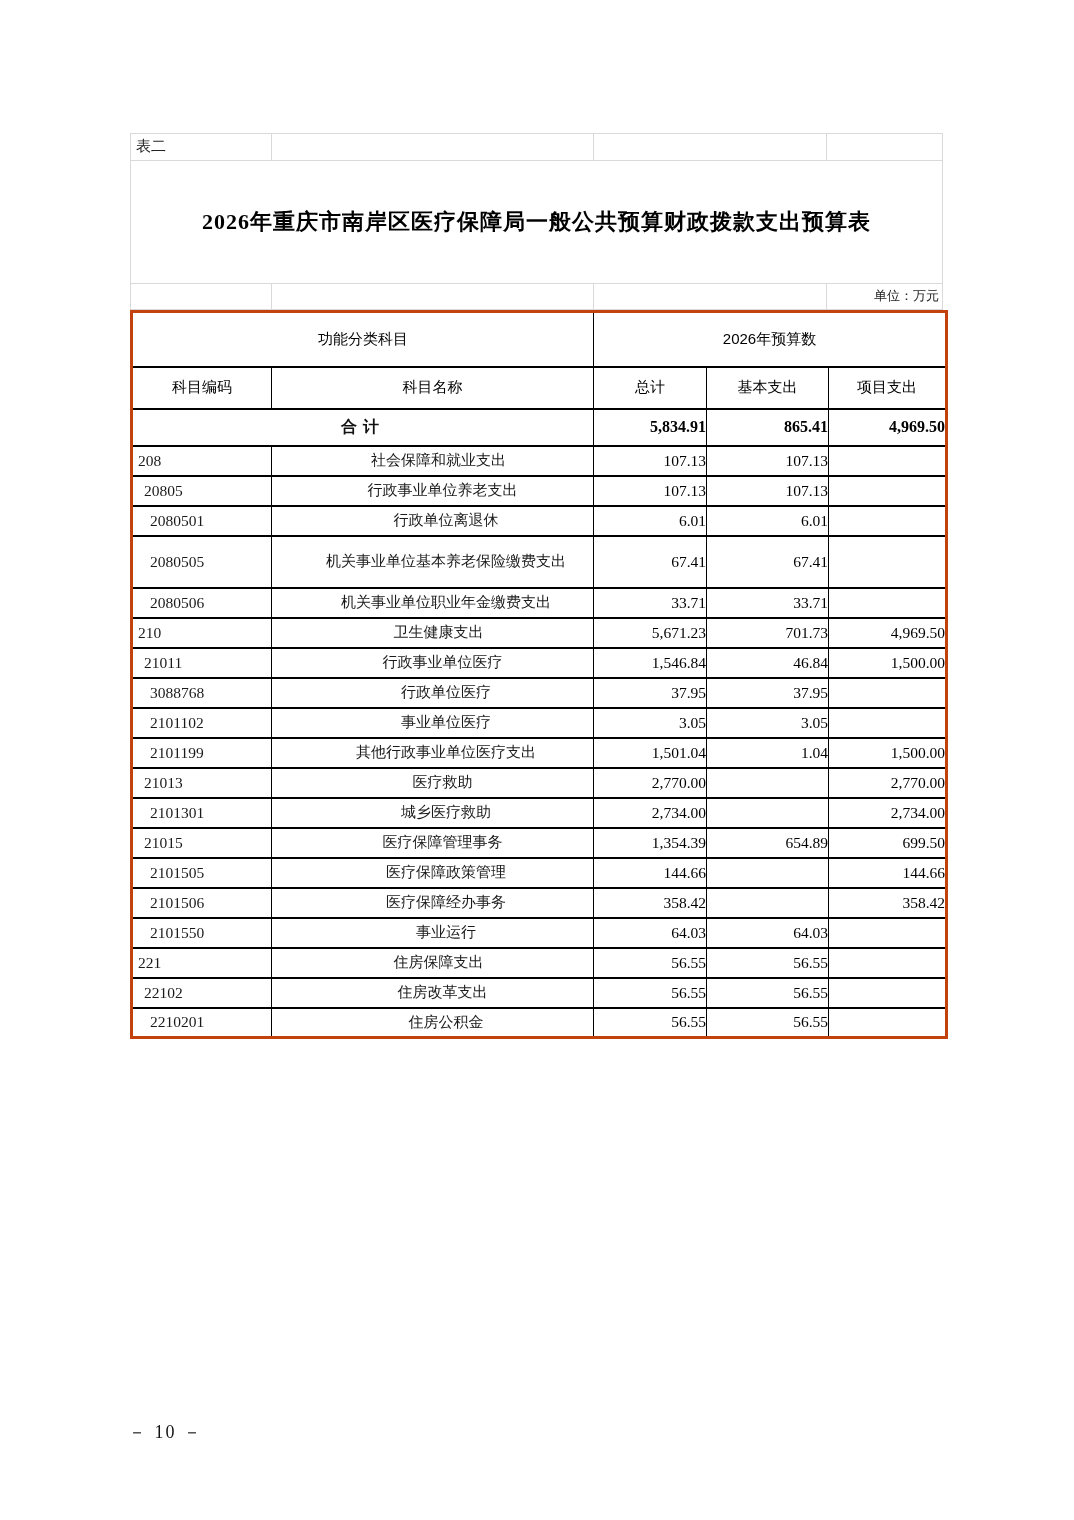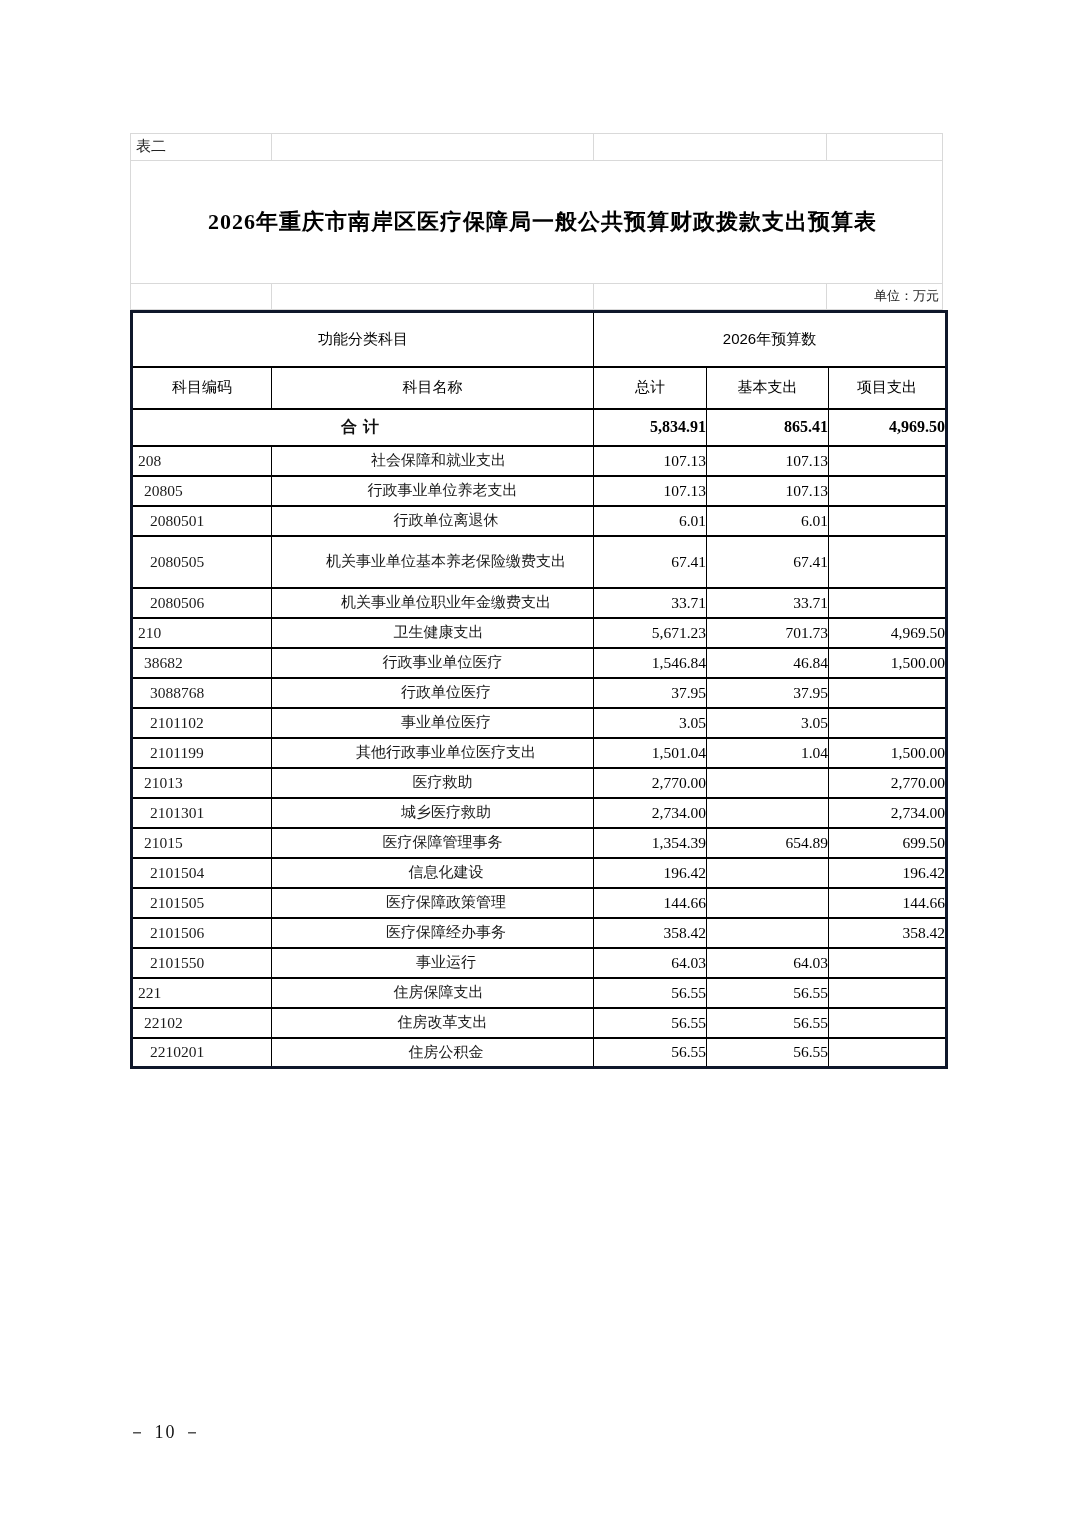--- a/index.html
+++ b/index.html
@@ -14,35 +14,35 @@
     border:1px solid #d9d9d9;box-sizing:border-box;
   }
   .pre-grid .hline{position:absolute;left:0;width:100%;height:0;border-top:1px solid #d9d9d9;}
   .pre-grid .vline{position:absolute;width:0;border-left:1px solid #d9d9d9;}
 
   .table-label{
     position:absolute;left:136px;top:137px;font-size:15px;color:#222;
     font-family:"Liberation Serif","DejaVu Serif",serif;
   }
   .doc-title{
-    position:absolute;left:136px;top:160px;width:813px;height:123px;
+    position:absolute;left:130px;top:160px;width:813px;height:123px;
     display:flex;align-items:center;justify-content:center;
     font-size:22px;font-weight:bold;letter-spacing:1px;color:#000;
     font-family:"Liberation Serif","DejaVu Serif",serif;
   }
   .unit-note{
     position:absolute;left:130px;top:283px;width:809px;height:27px;
     line-height:26px;text-align:right;font-size:13px;color:#222;padding-right:2px;
   }
 
   
   table.budget{
     position:absolute;left:130px;top:310px;width:815px;
     border-collapse:collapse;table-layout:fixed;
-    border:3px solid #0f172a;
+    border:3px solid #c2410c;
   }
   table.budget td,table.budget th{
     border:1px solid #000;border-top-width:2px;border-bottom-width:2px;
     box-sizing:border-box;padding:0;vertical-align:middle;
     font-weight:normal;overflow:hidden;white-space:nowrap;
   }
   tr.hdr1{height:55px;}
   tr.hdr2{height:42px;}
   tr.total-row{height:37px;}
   tr.data-row{height:30px;}
@@ -153,21 +153,21 @@
     <td class="num"></td>
   </tr>
       <tr class="data-row lvl0">
     <td class="code">210</td>
     <td class="name">卫生健康支出</td>
     <td class="num">5,671.23</td>
     <td class="num">701.73</td>
     <td class="num">4,969.50</td>
   </tr>
       <tr class="data-row lvl1">
-    <td class="code">38682</td>
+    <td class="code">21011</td>
     <td class="name">行政事业单位医疗</td>
     <td class="num">1,546.84</td>
     <td class="num">46.84</td>
     <td class="num">1,500.00</td>
   </tr>
       <tr class="data-row lvl2">
     <td class="code">3088768</td>
     <td class="name">行政单位医疗</td>
     <td class="num">37.95</td>
     <td class="num">37.95</td>
@@ -202,27 +202,20 @@
     <td class="num">2,734.00</td>
   </tr>
       <tr class="data-row lvl1">
     <td class="code">21015</td>
     <td class="name">医疗保障管理事务</td>
     <td class="num">1,354.39</td>
     <td class="num">654.89</td>
     <td class="num">699.50</td>
   </tr>
       <tr class="data-row lvl2">
-    <td class="code">2101504</td>
-    <td class="name">信息化建设</td>
-    <td class="num">196.42</td>
-    <td class="num"></td>
-    <td class="num">196.42</td>
-  </tr>
-      <tr class="data-row lvl2">
     <td class="code">2101505</td>
     <td class="name">医疗保障政策管理</td>
     <td class="num">144.66</td>
     <td class="num"></td>
     <td class="num">144.66</td>
   </tr>
       <tr class="data-row lvl2">
     <td class="code">2101506</td>
     <td class="name">医疗保障经办事务</td>
     <td class="num">358.42</td>

